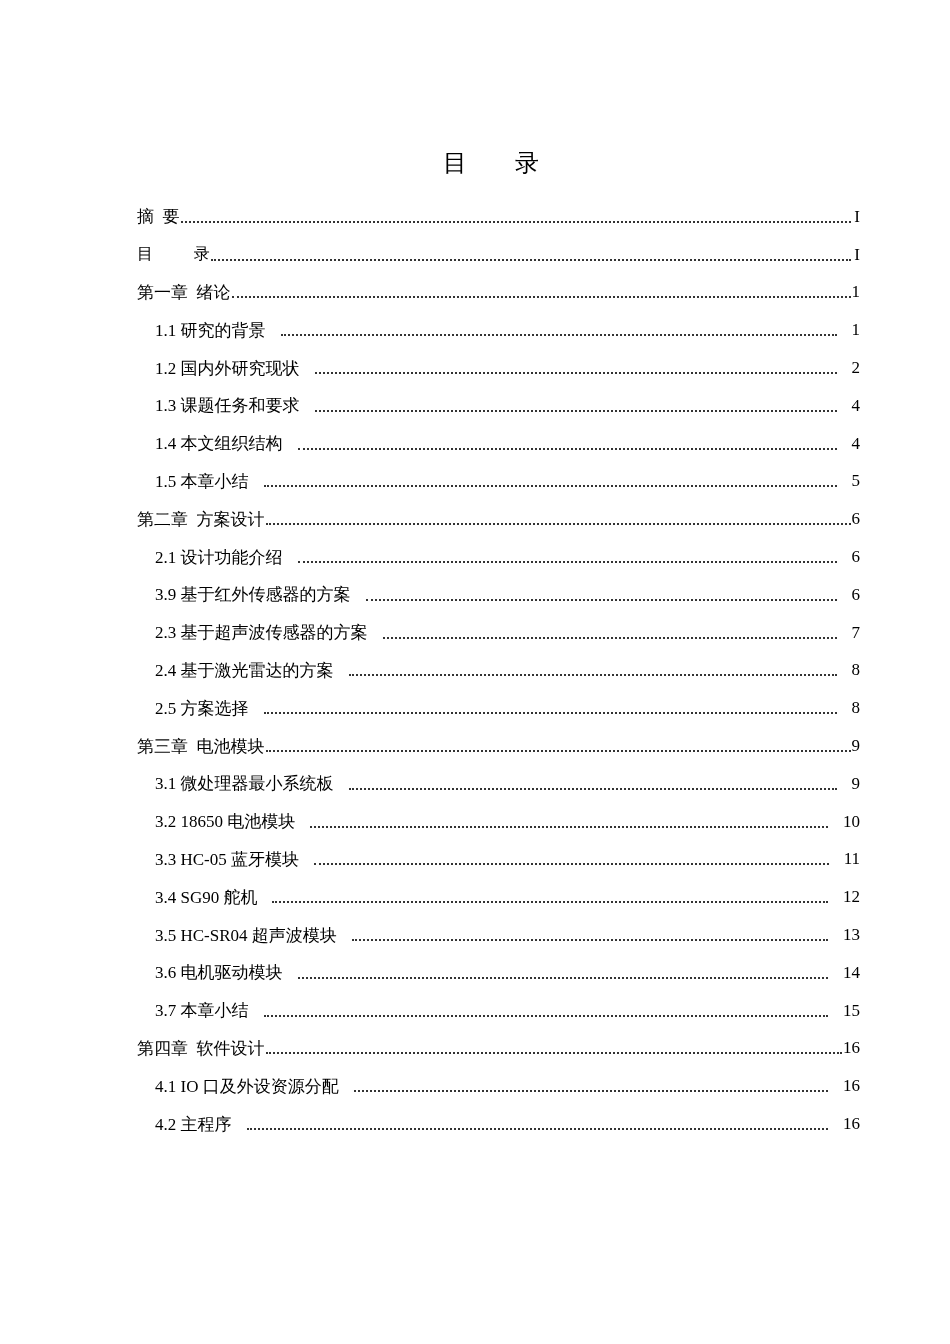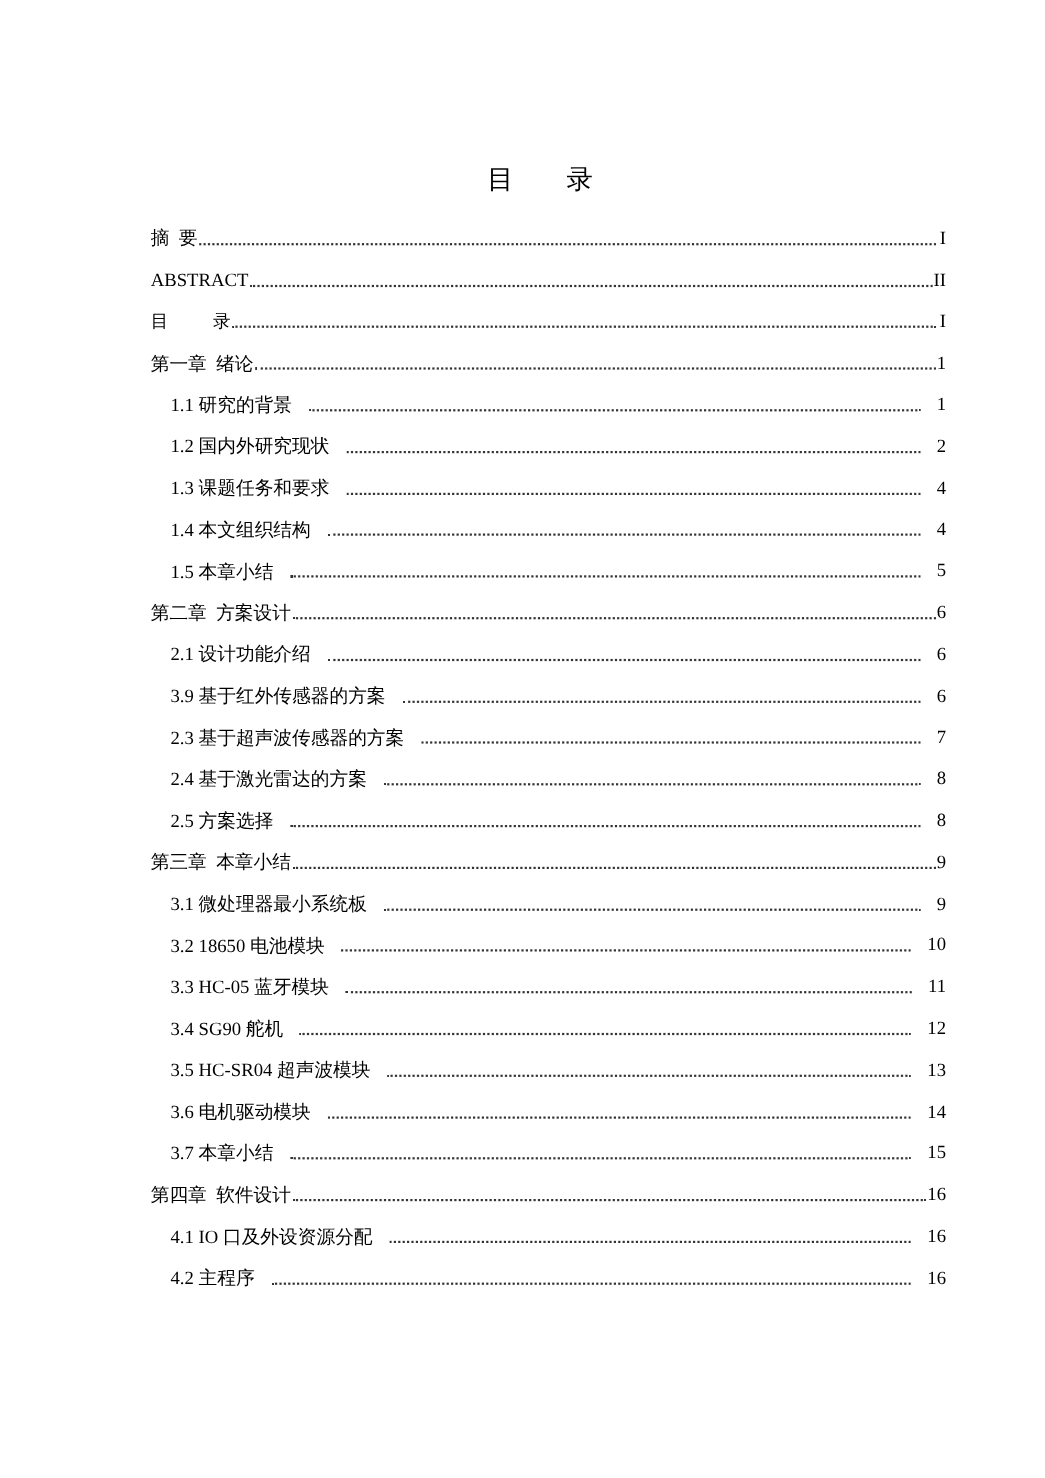--- a/index.html
+++ b/index.html
@@ -87,25 +87,20 @@
     <span class="t1">目</span><span>录</span>
   </div>
 
   <div class="toc-list">
     <div class="toc-entry level-1">
       <span class="label" style="white-space:pre">摘  要</span>
       <span class="leader"></span>
       <span class="page-num">I</span>
     </div>
     <div class="toc-entry level-1">
-      <span class="label">ABSTRACT</span>
-      <span class="leader"></span>
-      <span class="page-num">II</span>
-    </div>
-    <div class="toc-entry level-1">
       <span class="label" style="white-space:pre;font-family:'DejaVu Sans',sans-serif;font-size:16px">目        录</span>
       <span class="leader"></span>
       <span class="page-num">I</span>
     </div>
     <div class="toc-entry level-1">
       <span class="label" style="white-space:pre">第一章  绪论</span>
       <span class="leader"></span>
       <span class="page-num">1</span>
     </div>
     <div class="toc-entry level-2">
@@ -157,21 +152,21 @@
       <span class="label">2.4 基于激光雷达的方案</span>
       <span class="leader"></span>
       <span class="page-num">8</span>
     </div>
     <div class="toc-entry level-2">
       <span class="label">2.5 方案选择</span>
       <span class="leader"></span>
       <span class="page-num">8</span>
     </div>
     <div class="toc-entry level-1">
-      <span class="label" style="white-space:pre">第三章  本章小结</span>
+      <span class="label" style="white-space:pre">第三章  电池模块</span>
       <span class="leader"></span>
       <span class="page-num">9</span>
     </div>
     <div class="toc-entry level-2">
       <span class="label">3.1 微处理器最小系统板</span>
       <span class="leader"></span>
       <span class="page-num">9</span>
     </div>
     <div class="toc-entry level-2">
       <span class="label">3.2 18650 电池模块</span>

